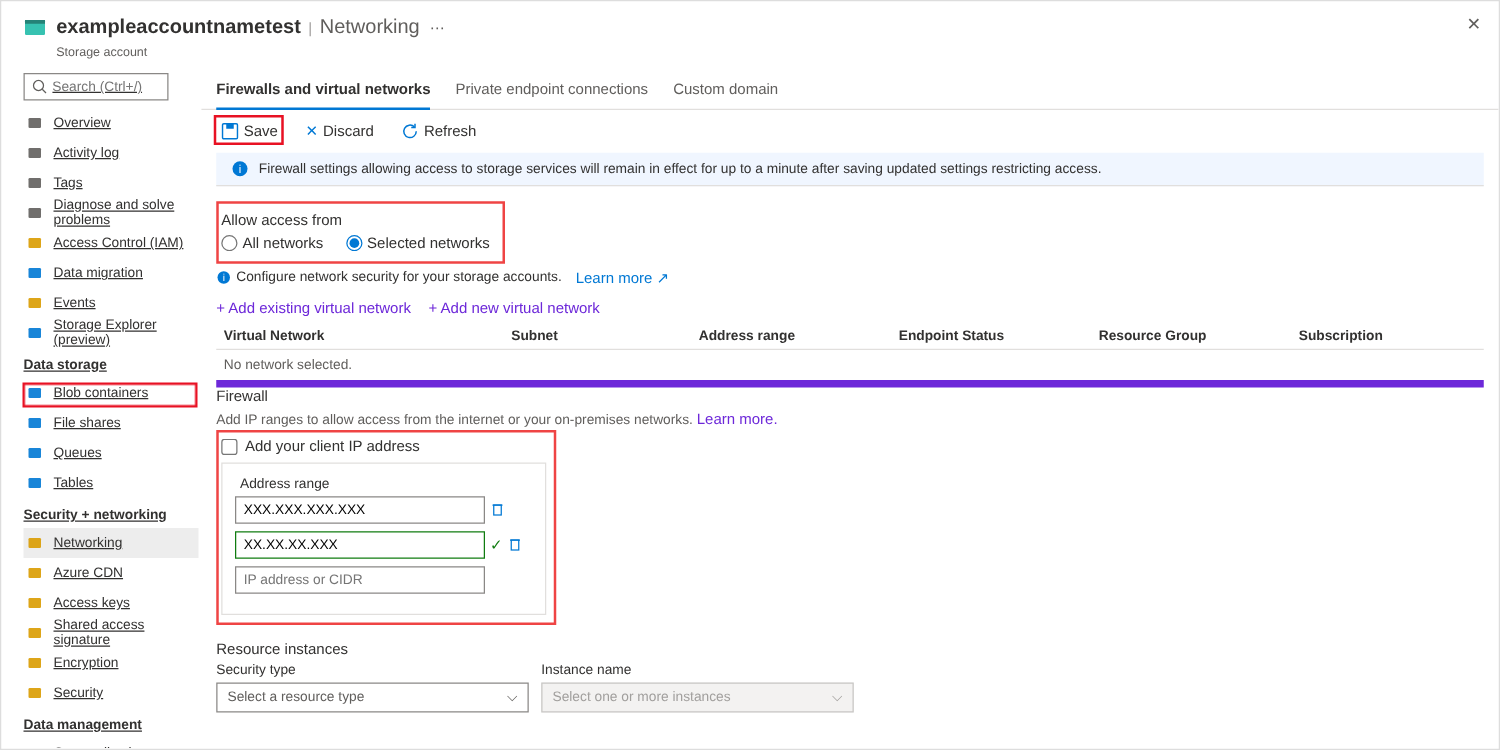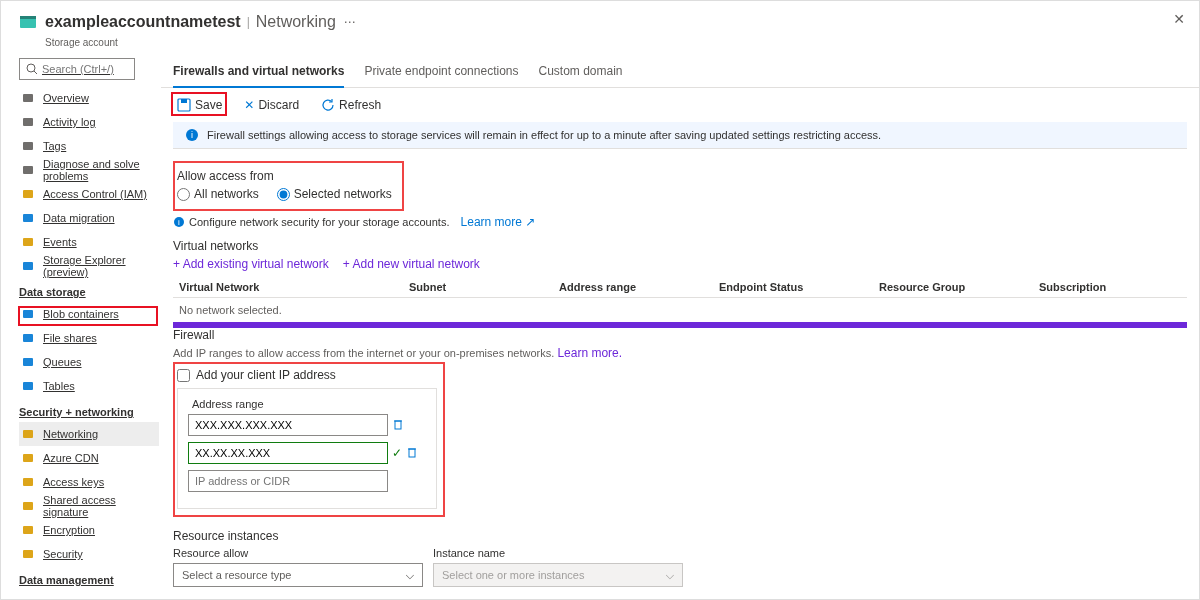--- a/index.html
+++ b/index.html
@@ -337,21 +337,20 @@
       </div>
       <div class="hint">
         <svg width="12" height="12" viewBox="0 0 12 12">
             <circle cx="6" cy="6" r="5" fill="#0078d4"></circle>
             <text x="6" y="9" text-anchor="middle" font-size="8" fill="#fff">i</text>
           </svg>
         <span>Configure network security for your storage accounts.</span>&nbsp;<a href="#" class="link"><span>Learn more</span> <span>↗</span></a>
       </div>
 
       
-      <div class="subheading">Virtual networks</div>
       <div class="add-links">
         <a href="#" class="link">+ <span>Add existing virtual network</span></a>
         <a href="#" class="link">+ <span>Add new virtual network</span></a>
       </div>
       <div class="vn-table">
         <div class="vn-head">
           <div class="vn-col1">Virtual Network</div>
           <div class="vn-col2">Subnet</div>
           <div class="vn-col3">Address range</div>
           <div class="vn-col4">Endpoint Status</div>
@@ -391,21 +390,21 @@
           <div class="ip-row">
             <input placeholder="IP address or CIDR" style="">
           </div>
         </fieldset>
       </div>
 
       
       <div class="subheading" style="margin-top:12px;">Resource instances</div>
       <div class="two-col">
         <div>
-          <div class="field-label">Resource allow</div>
+          <div class="field-label">Security type</div>
           <div class="select-box">
               <span>Select a resource type</span>
               <span>⌵</span>
             </div>
         </div>
         <div>
           <div class="field-label">Instance name</div>
           <div class="select-box disabled">
               <span>Select one or more instances</span>
               <span>⌵</span>

